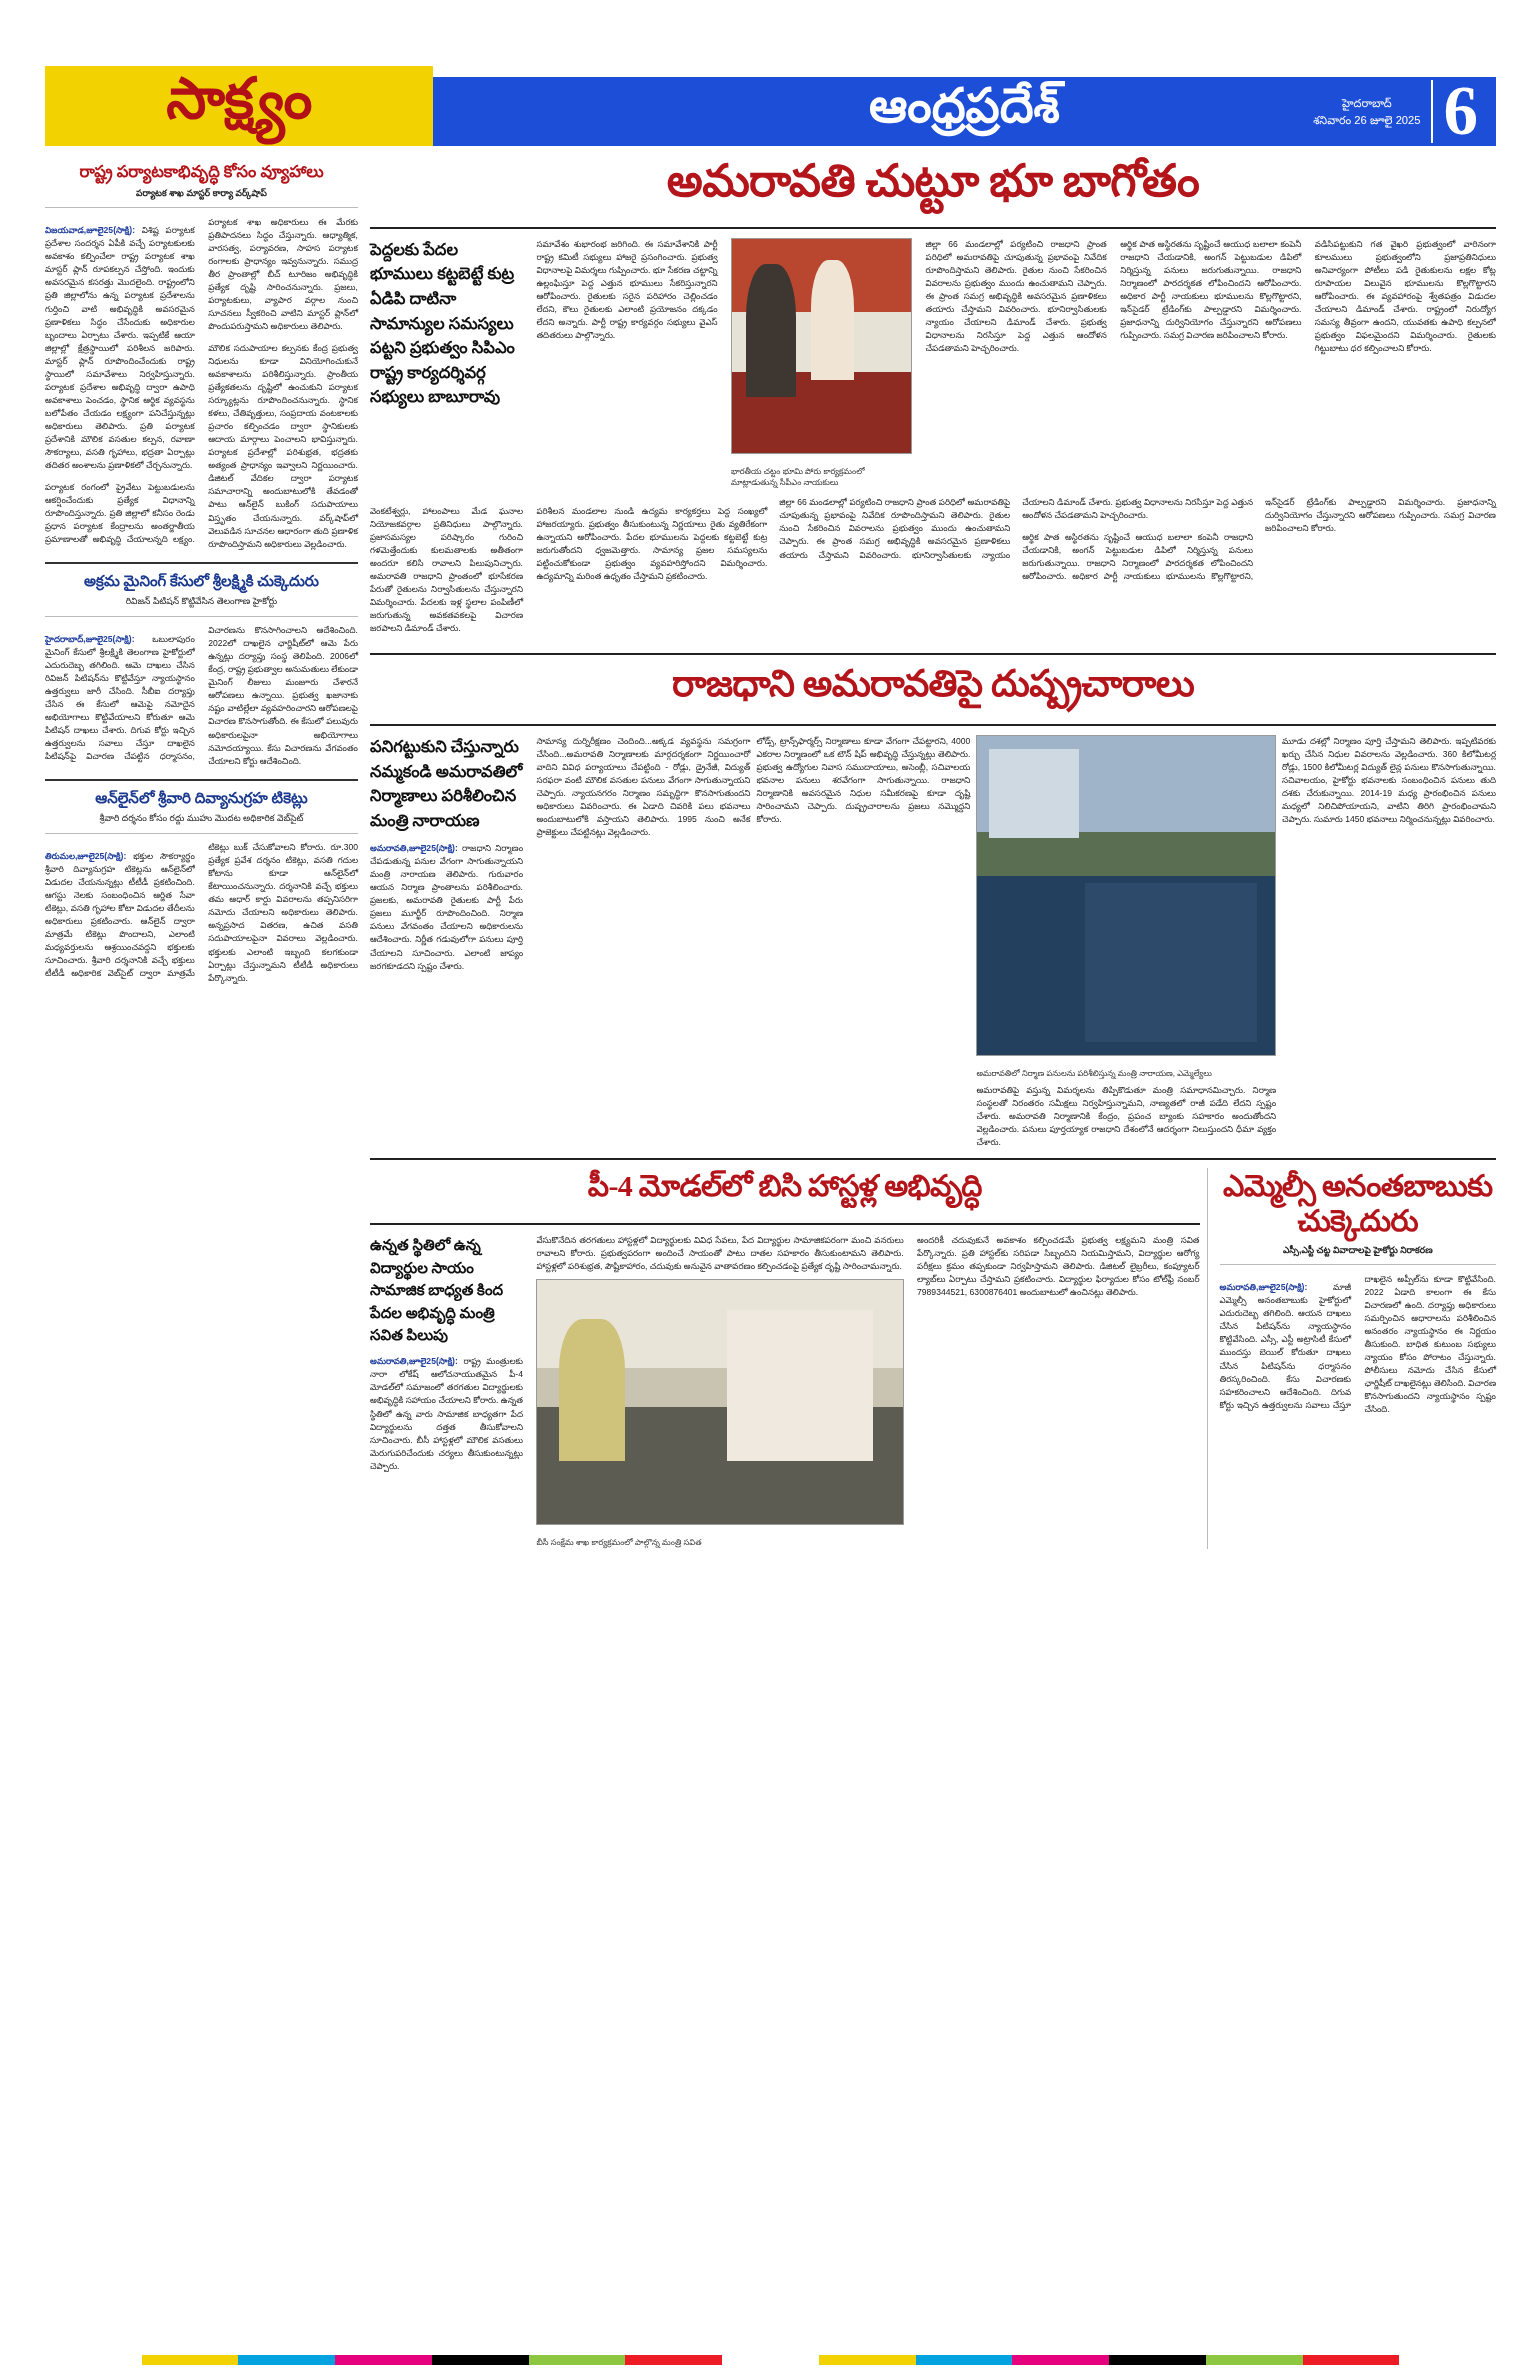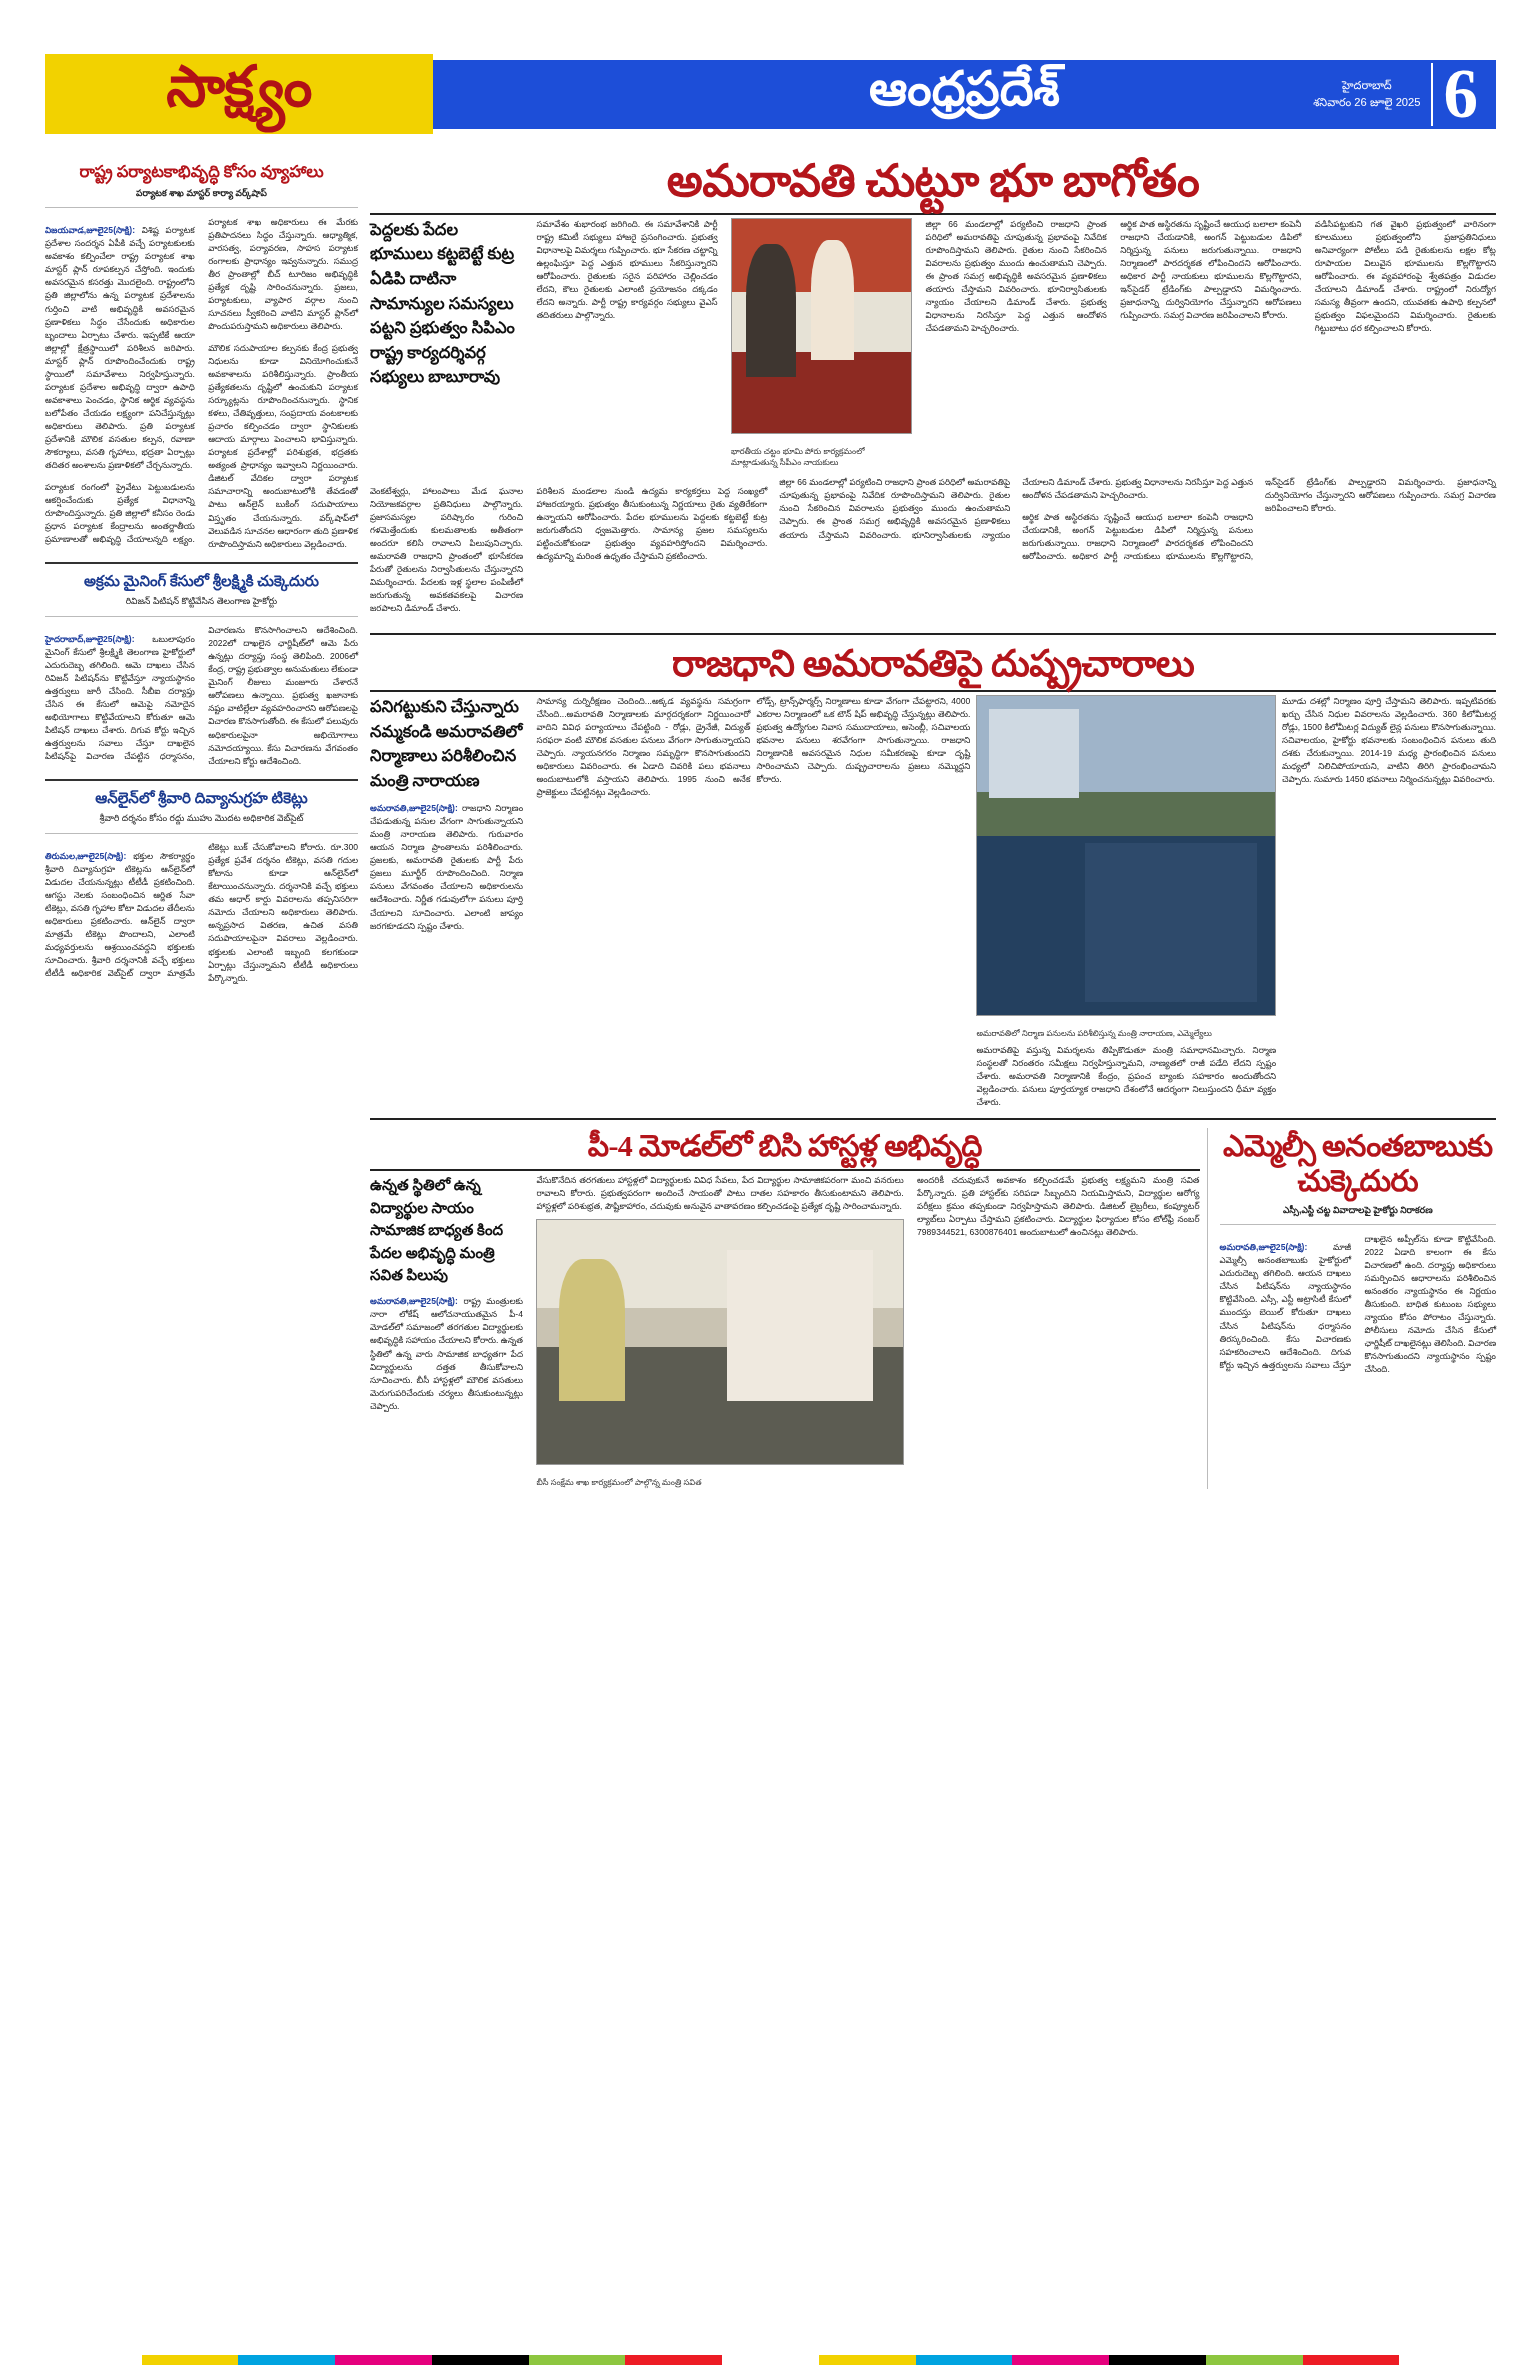--- a/index.html
+++ b/index.html
@@ -10,21 +10,21 @@
     font-family:"Liberation Sans", sans-serif;
   }
   .page {
     position:relative;
     width:1541px; height:2377px;
     background:#ffffff;
     padding:42px 45px 30px 45px;
   }
 
   
-  .masthead { display:flex; align-items:center; height:104px; margin-bottom:10.4px; }
+  .masthead { display:flex; align-items:flex-end; height:104px; margin-bottom:10.4px; }
   .mast-logo {
     width:388px; background:#f2d200; display:flex; align-items:center; justify-content:center;
   }
   .mast-logo-text {
     font-family:"Liberation Serif", serif;
     font-weight:bold; font-size:57px; color:#b11116; letter-spacing:-0.7px;
   }
   .mast-right {
     flex:1; background:#1d4ed8; display:flex; align-items:center; justify-content:flex-end;
     padding-right:18px; position:relative;
@@ -49,21 +49,21 @@
   .rule-thin { border-top:0.7px solid #bbb; margin:7.5px 0; }
   .rule-thick { border-top:2.2px solid #333; margin:9px 0 7.5px 0; }
 
   
   .head-red {
     font-family:"Liberation Serif", serif; font-weight:bold; color:#b4151b;
     font-size:45px; line-height:1.12; text-align:center; letter-spacing:-0.7px;
   }
   .head-red-sm { font-size:37px; }
   .head-red-xs { font-size:30px; line-height:1.18; }
-  .head-underline { border-bottom:2.2px solid #222; padding-bottom:6px; margin-bottom:3px; }
+  .head-underline { border-bottom:2.2px solid #222; padding-bottom:20px; margin-bottom:9px; }
 
   .lead {
     font-family:"Liberation Serif", serif; font-weight:bold; color:#111;
     font-size:16.4px; line-height:1.5;
   }
 
   .cols-2 { column-count:2; column-gap:13.4px; }
   .cols-4 { column-count:4; column-gap:12px; }
 
   .photo { width:100%; display:block; border:0.7px solid #999; }

